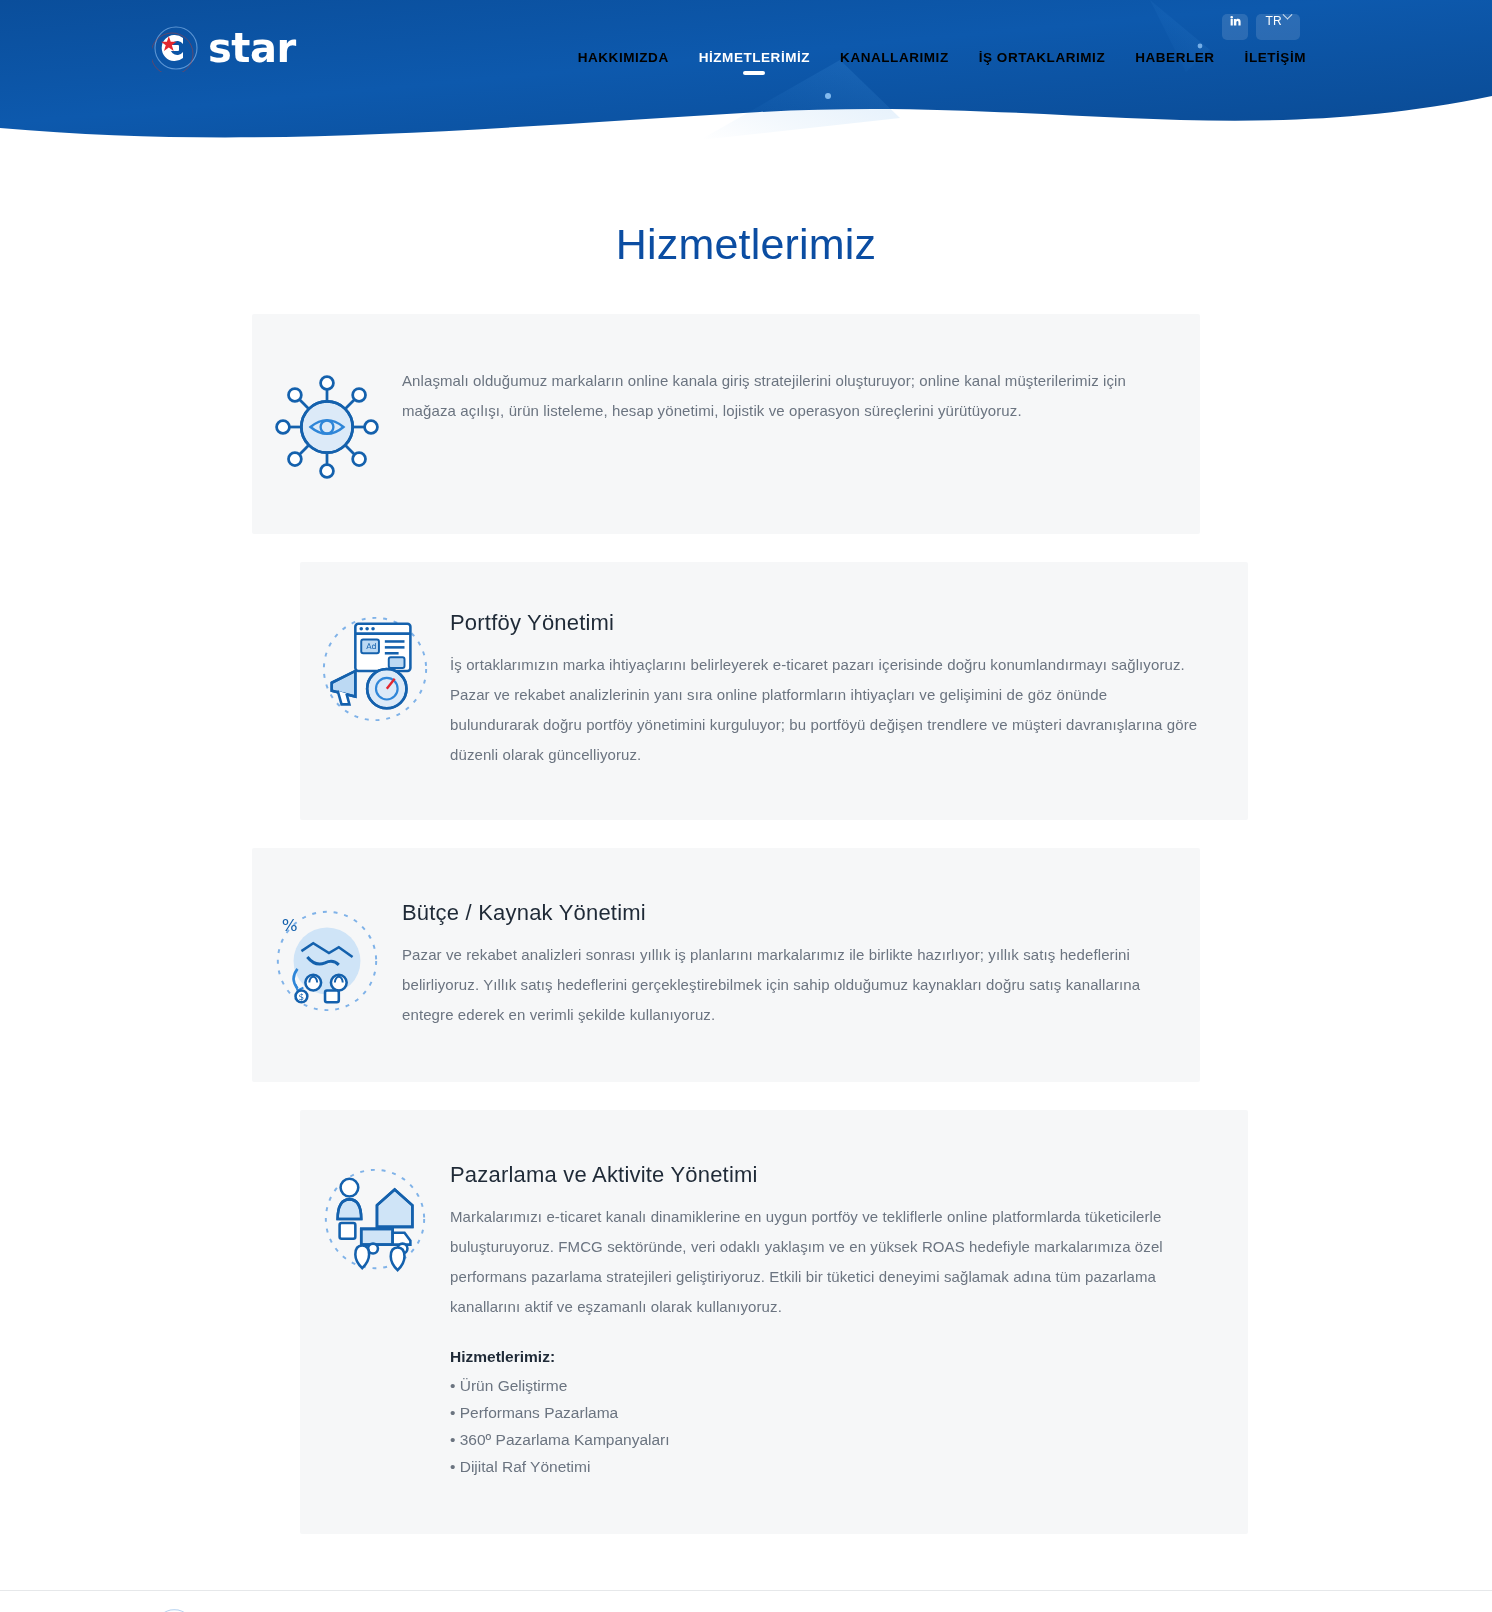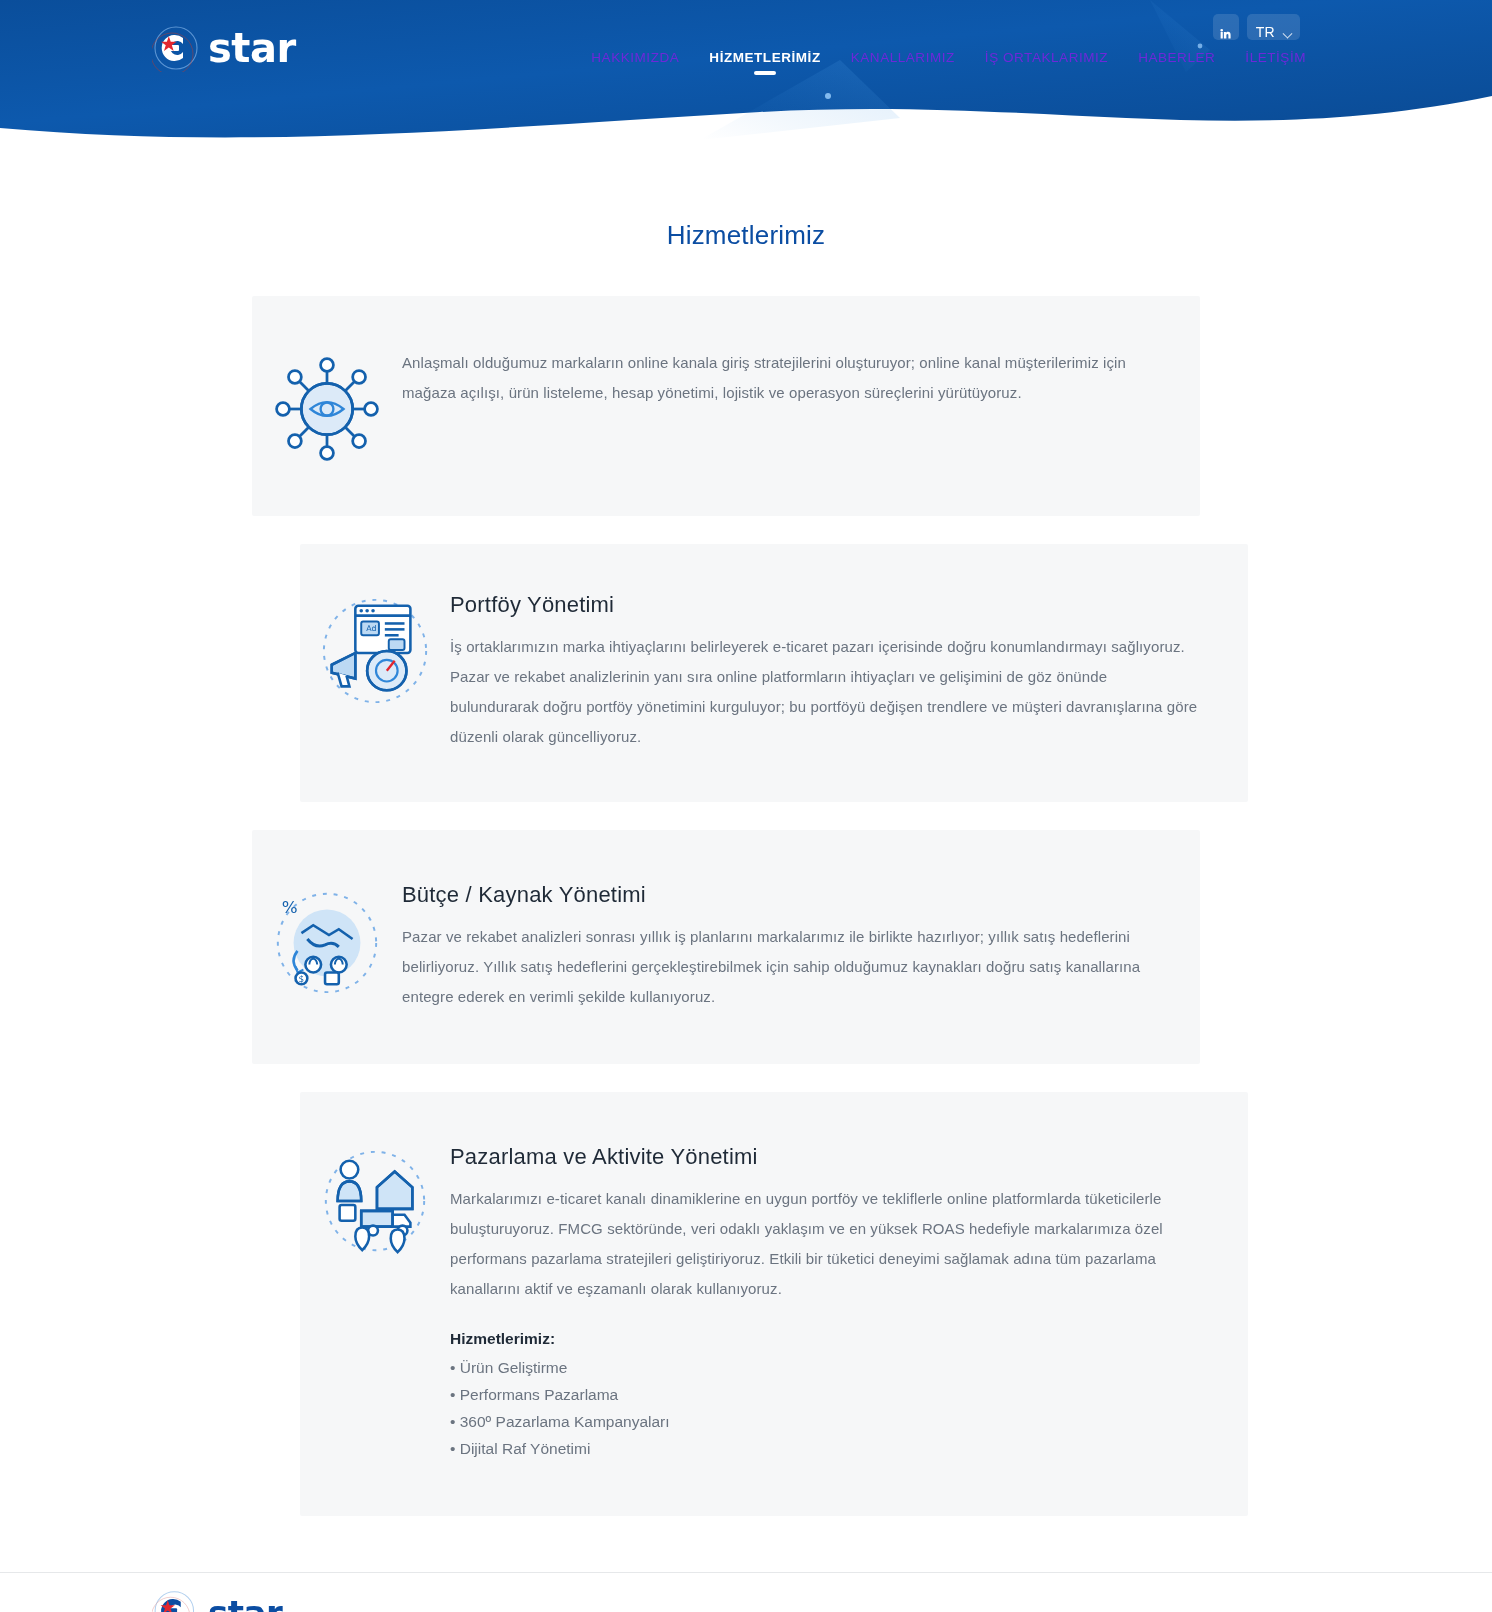--- a/index.html
+++ b/index.html
@@ -62,29 +62,29 @@
     display: flex;
     align-items: center;
     gap: 8px;
     z-index: 10;
   }
   .util-btn {
     background: rgba(255,255,255,0.13);
     border-radius: 5px;
     height: 26px;
     display: flex;
-    align-items: flex-end;
+    align-items: flex-start;
     justify-content: center;
     color: #fff;
-    font-size: 14px;
+    font-size: 12px;
     letter-spacing: .3px;
     padding: 0 9px;
     cursor: pointer;
     border: none;
-    gap: 9px;
+    gap: 2px;
   }
   .util-btn.icon-only { width: 26px; padding: 0; }
   .chev {
     display: inline-block;
     width: 7px; height: 7px;
     border-right: 1.4px solid #d8e4f2;
     border-bottom: 1.4px solid #d8e4f2;
     transform: rotate(45deg) translate(-2px,-2px);
   }
 
@@ -92,46 +92,46 @@
   .nav {
     position: absolute;
     right: 186px;
     top: 50px;
     display: flex;
     align-items: center;
     gap: 30px;
     z-index: 10;
   }
   .nav a {
-    color: #6d28d9;
+    color: #000000;
     font-size: 13.5px;
     letter-spacing: .55px;
     text-decoration: none;
     padding-bottom: 10px;
     position: relative;
     white-space: nowrap;
-    font-weight: 400;
+    font-weight: 700;
   }
   .nav a.active { color: #ffffff; font-weight: 700; }
   .nav a.active::after {
     content: "";
     position: absolute;
     left: 50%;
     transform: translateX(-50%);
     bottom: 0;
     width: 22px; height: 4px;
     border-radius: 2px;
     background: #ffffff;
   }
 
   
   .page-title {
     text-align: center;
     color: #0b4da2;
-    font-size: 26px;
+    font-size: 43px;
     font-weight: 400;
     letter-spacing: .2px;
     margin-top: 60px;
   }
 
   
   .cards { margin-top: 45px; }
   .card {
     background: #f6f7f8;
     display: flex;

